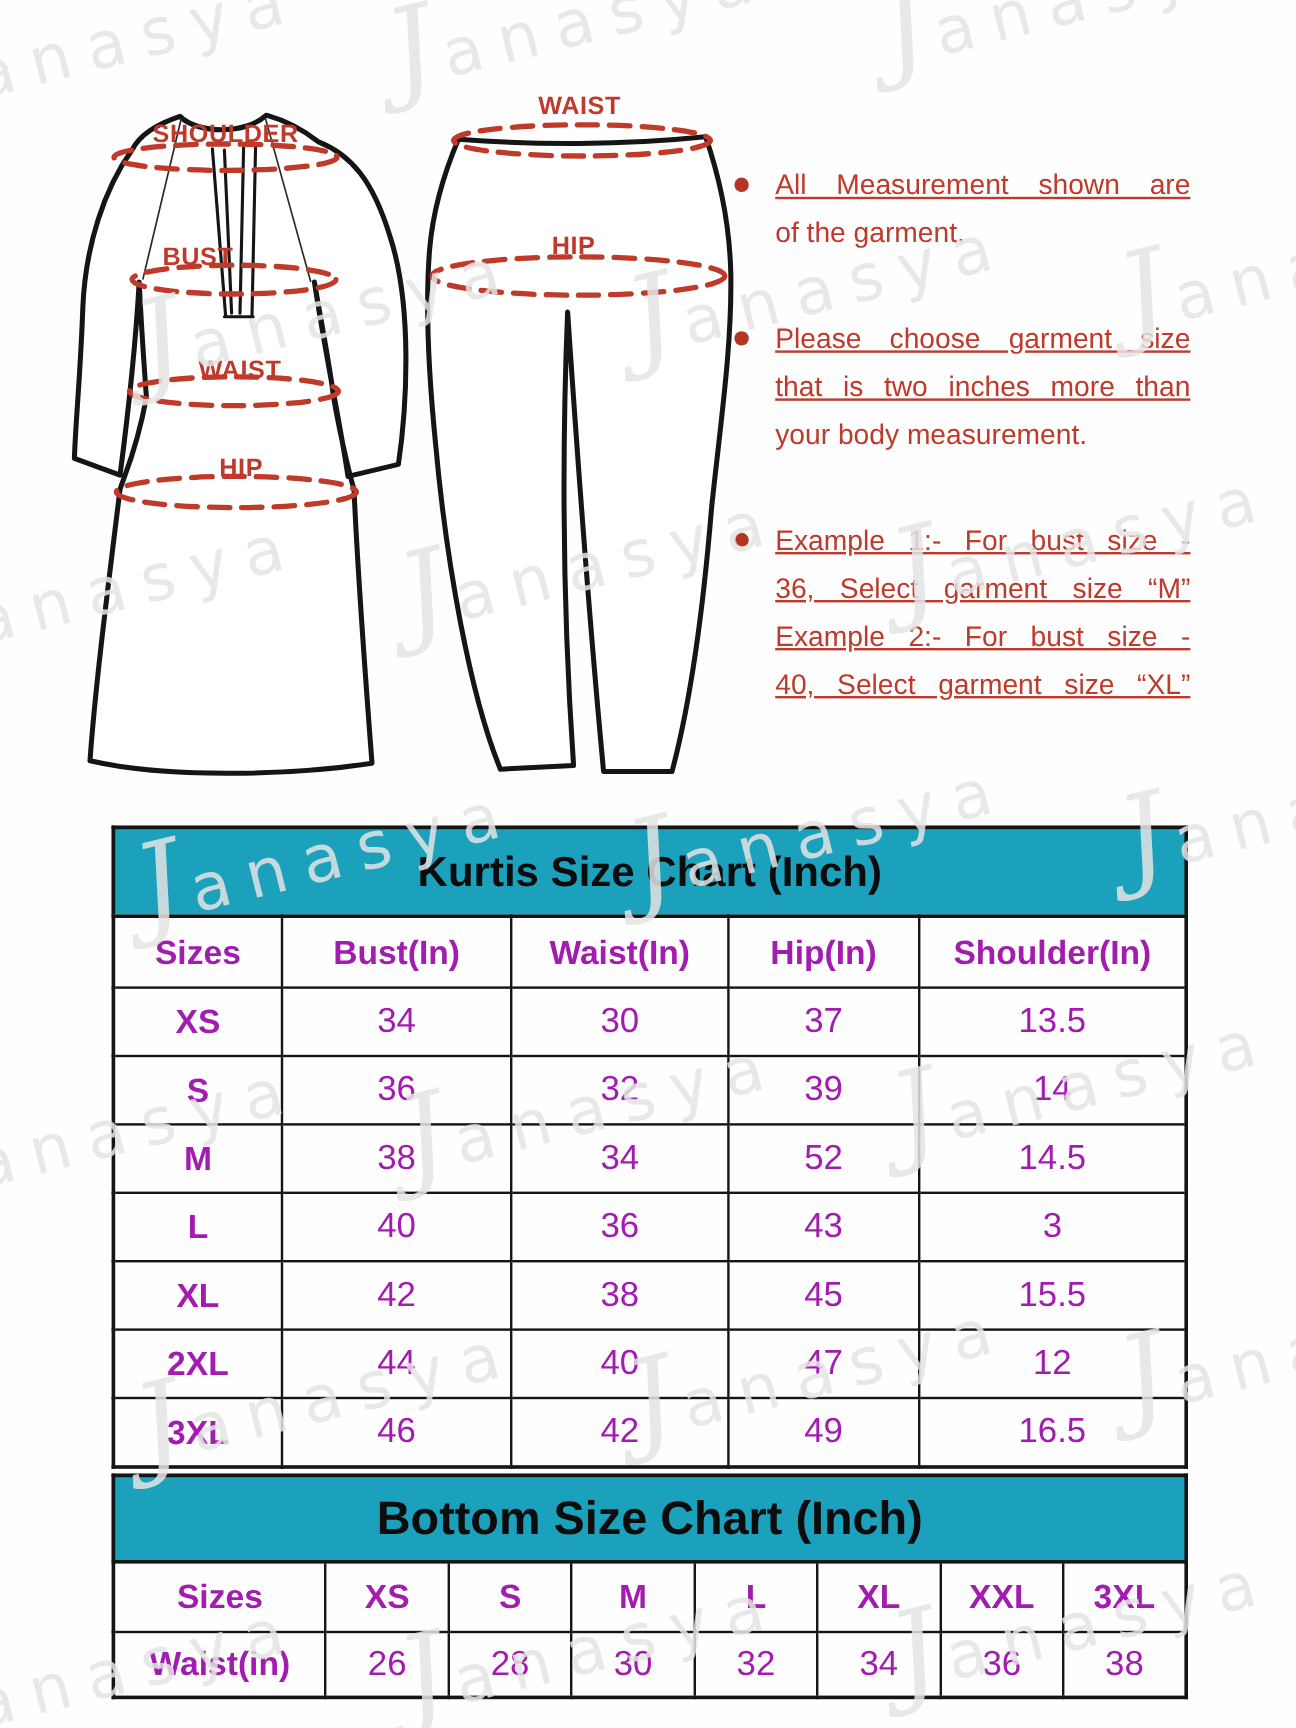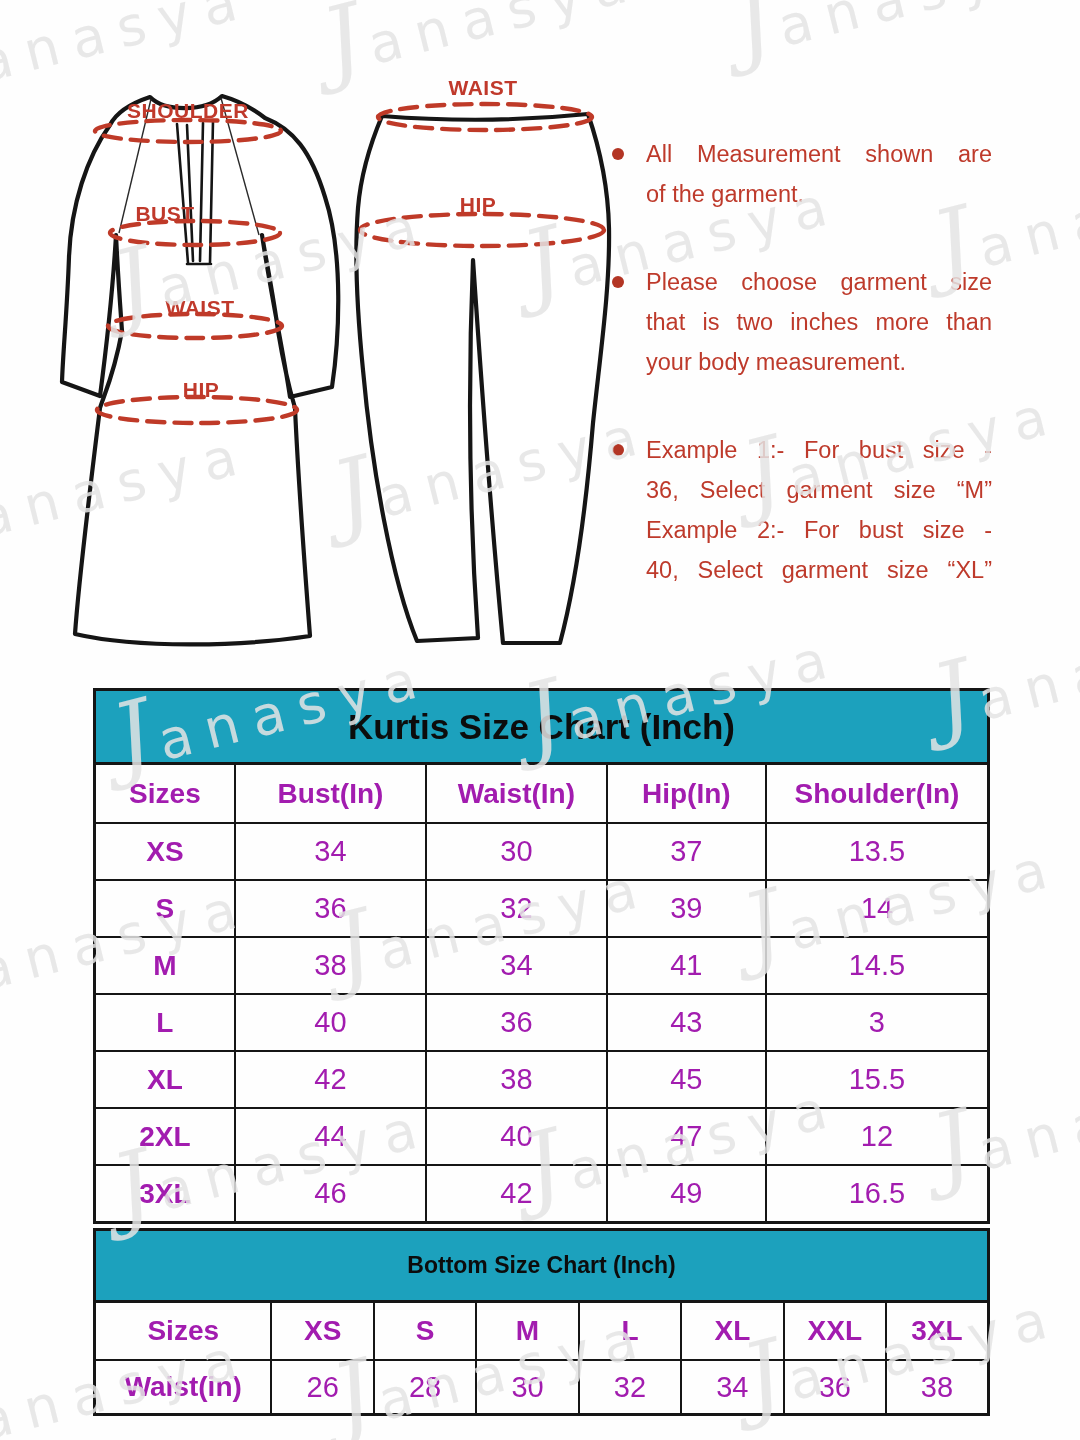--- a/index.html
+++ b/index.html
@@ -34,31 +34,31 @@
   
   .notes{position:absolute;left:612px;top:134px;width:380px;z-index:2;}
   .note{display:flex;margin-bottom:48px;}
   .note:last-child{margin-bottom:16px;}
   .dot{
     width:12px;height:12px;border-radius:50%;background:#b33524;
     flex:0 0 12px;margin-top:14px;margin-right:22px;
   }
   .note-text{flex:1;color:#be3a2b;font-size:23.5px;line-height:40px;}
   .ln{display:block;text-align:left;}
-  .ln.j{text-align:justify;text-align-last:justify;}
+  .ln.j{text-align:justify;text-align-last:justify;text-decoration:underline;}
   
   .tablebox{position:absolute;left:93px;width:897px;z-index:2;}
   .tablebox.kurtis{top:688px;}
   .tablebox.bottom{top:1228px;}
   .band{
     background:#1ca1bd;border:3px solid #151515;border-bottom:none;
     text-align:center;font-weight:700;color:#0c0c0c;box-sizing:border-box;
   }
   .kurtis .band{height:74px;line-height:71px;font-size:35px;}
-  .bottom .band{height:72px;line-height:69px;font-size:23px;}
+  .bottom .band{height:72px;line-height:69px;font-size:39px;}
   table.sz{border-collapse:collapse;width:100%;table-layout:fixed;background:transparent;}
   table.sz th,table.sz td{
     border:2.6px solid #151515;text-align:center;vertical-align:middle;
     color:#a21caf;padding:0;
   }
   table.sz{border:3px solid #151515;}
   .kurtis th{font-size:28px;font-weight:700;}
   .kurtis td{font-size:29px;font-weight:400;}
   .kurtis tr.head th{height:57px;}
   .kurtis tr.data th,.kurtis tr.data td{height:55px;}
@@ -189,21 +189,21 @@
         <th>S</th>
         <td>36</td>
         <td>32</td>
         <td>39</td>
         <td>14</td>
       </tr>
       <tr class="data">
         <th>M</th>
         <td>38</td>
         <td>34</td>
-        <td>41</td>
+        <td>52</td>
         <td>14.5</td>
       </tr>
       <tr class="data">
         <th>L</th>
         <td>40</td>
         <td>36</td>
         <td>43</td>
         <td>3</td>
       </tr>
       <tr class="data">

